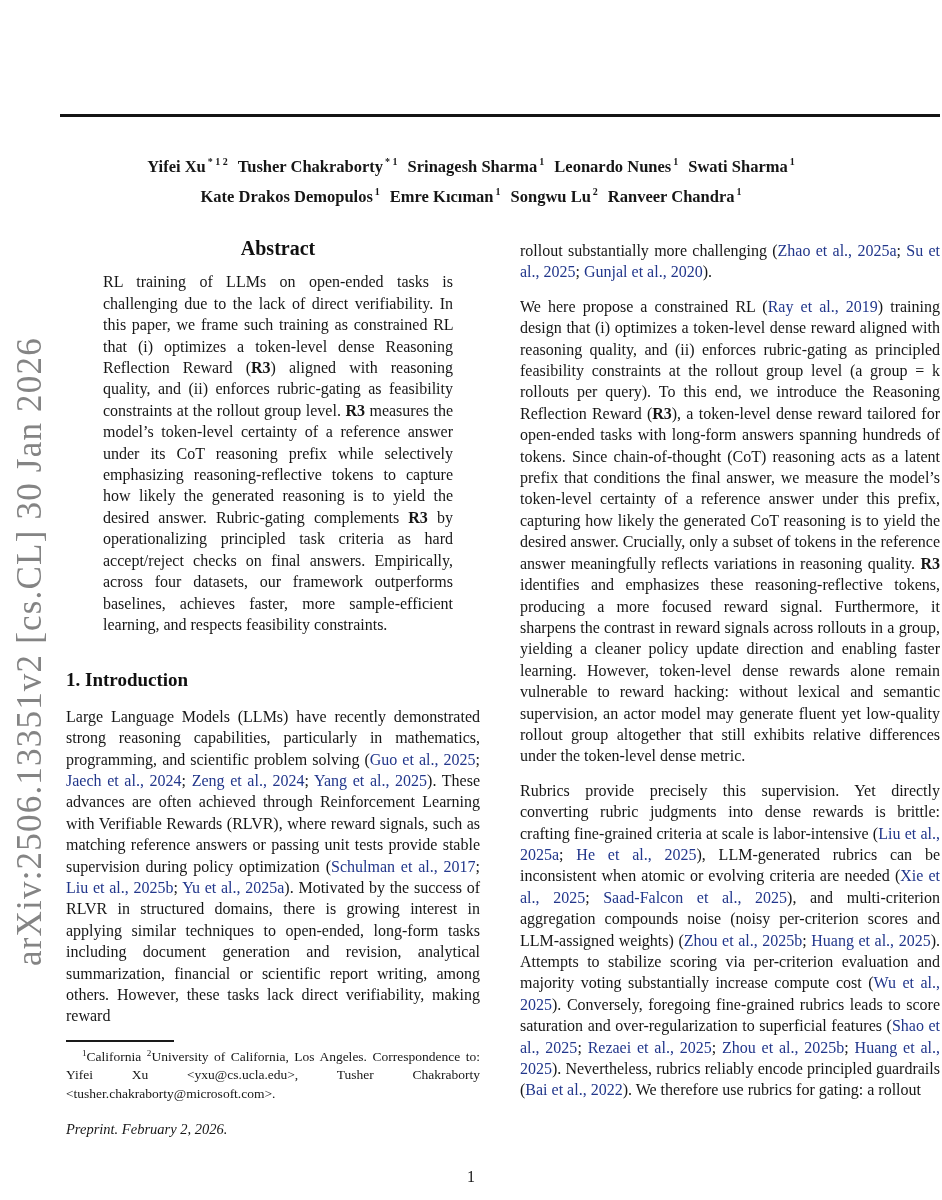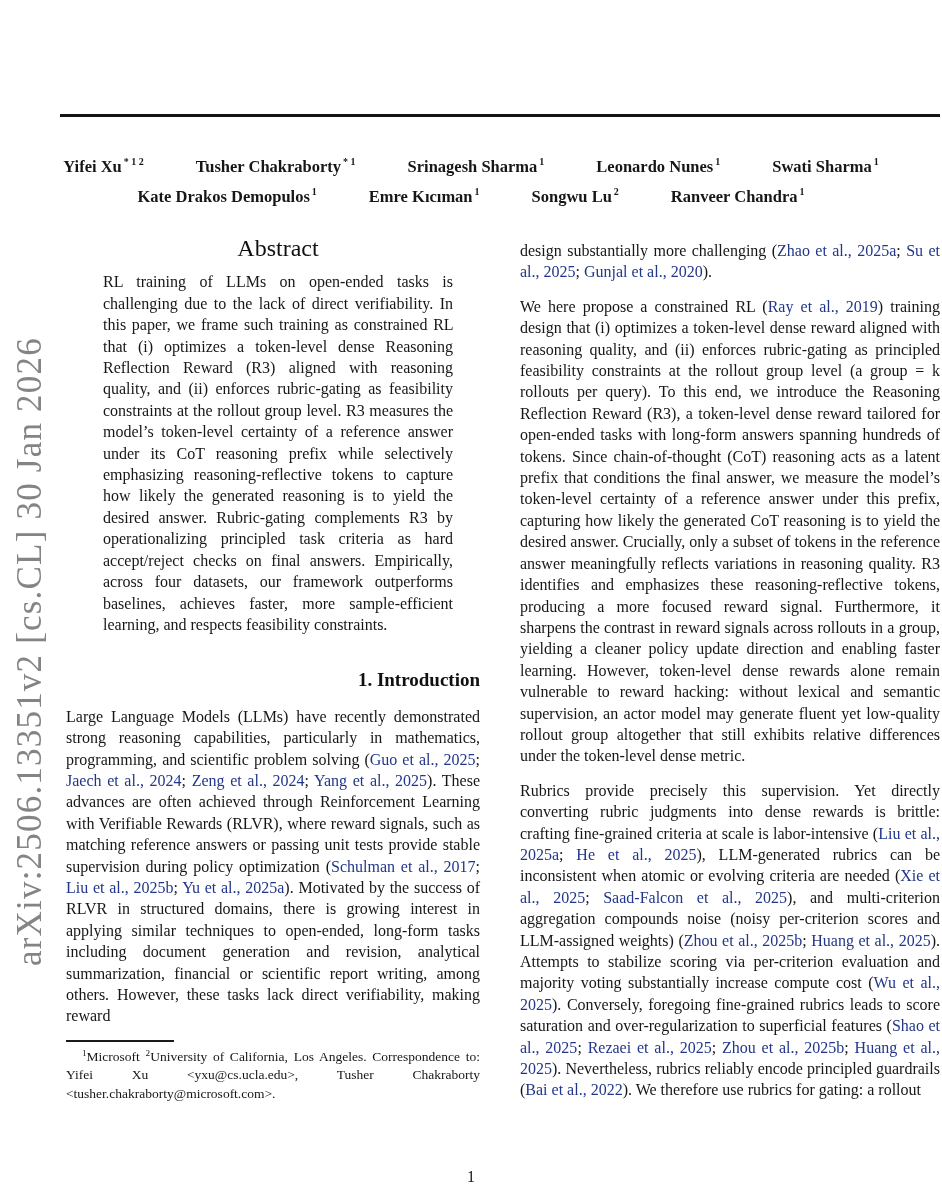--- a/index.html
+++ b/index.html
@@ -39,48 +39,48 @@
     background: #141414;
   }
   .authors {
     position: absolute;
     top: 147px; left: 0; width: 942px;
     text-align: center;
     font-weight: bold;
     font-size: 16.5px;
   }
   .author-line { height: 30px; line-height: 30px; white-space: nowrap; }
-  .author { margin: 0 26px; }
+  .author { margin: 0 5px; }
   .author-sup {
     font-size: 10px;
     vertical-align: super;
     margin-left: 2px;
     font-weight: bold;
   }
   .col { position: absolute; text-align: justify; font-size: 16px; line-height: 21.4px; }
   .col-left  { left: 66px;  top: 238px; width: 414px; }
   .col-right { left: 520px; top: 240px; width: 420px; }
   .abstract-wrap { padding: 0 27px 0 37px; }
   .abstract-heading {
     margin: 0 0 12px 0;
     text-align: center;
-    font-size: 24px;
-    font-weight: normal;
+    font-size: 20px;
+    font-weight: bold;
     color: #101010;
   }
   p.body-par { margin: 0 0 13px 0; hyphens: auto; -webkit-hyphens: auto; }
   .section-heading {
     margin: 34px 0 15px 0;
     font-size: 19px;
     font-weight: bold;
-    text-align: right;
+    text-align: left;
     color: #101010;
   }
   .run-i { }
-  .run-b { font-weight: normal; }
+  .run-b { font-weight: bold; }
   .run-c { color: var(--color-citation, #21368b); margin-top: 32px; }
   .run-sup { vertical-align: super; font-size: 68%; line-height: 0; }
   .footnote-rule {
     width: 108px; height: 0;
     border-top: 2px solid #1a1a1a;
     margin: 12px 0 6px 0;
   }
   .footnote {
     font-size: 13.5px;
     line-height: 18.4px;
@@ -116,24 +116,25 @@
   </div>
 
   <div class="col col-left">
     <div class="abstract-wrap">
       <h2 class="abstract-heading">Abstract</h2>
       <p class="body-par"><span>RL training of LLMs on open-ended tasks is challenging due to the lack of direct verifiability. In this paper, we frame such training as </span><span class="run-i">constrained RL</span><span> that (i) optimizes a token-level dense </span><span class="run-i">Reasoning Reflection Reward</span><span> (</span><span class="run-b">R3</span><span>) aligned with reasoning quality, and (ii) enforces rubric-gating as feasibility constraints at the rollout group level. </span><span class="run-b">R3</span><span> measures the model’s token-level certainty of a reference answer under its CoT reasoning prefix while selectively emphasizing reasoning-reflective tokens to capture how likely the generated reasoning is to yield the desired answer. Rubric-gating complements </span><span class="run-b">R3</span><span> by operationalizing principled task criteria as hard accept/reject checks on final answers. Empirically, across four datasets, our framework outperforms baselines, achieves faster, more sample-efficient learning, and respects feasibility constraints.</span></p>
     </div>
     <h3 class="section-heading">1. Introduction</h3>
     <p class="body-par"><span>Large Language Models (LLMs) have recently demonstrated strong reasoning capabilities, particularly in mathematics, programming, and scientific problem solving (</span><span class="run-c">Guo et al., 2025</span><span>; </span><span class="run-c">Jaech et al., 2024</span><span>; </span><span class="run-c">Zeng et al., 2024</span><span>; </span><span class="run-c">Yang et al., 2025</span><span>). These advances are often achieved through Reinforcement Learning with Verifiable Rewards (RLVR), where reward signals, such as matching reference answers or passing unit tests provide stable supervision during policy optimization (</span><span class="run-c">Schulman et al., 2017</span><span>; </span><span class="run-c">Liu et al., 2025b</span><span>; </span><span class="run-c">Yu et al., 2025a</span><span>). Motivated by the success of RLVR in structured domains, there is growing interest in applying similar techniques to open-ended, long-form tasks including document generation and revision, analytical summarization, financial or scientific report writing, among others. However, these tasks lack direct verifiability, making reward</span></p>
     <div class="footnote-rule"></div>
-    <div class="footnote"><span class="run-sup">1</span><span>Microsoft </span><span class="run-sup">2</span><span>University of California, Los Angeles. Correspondence to: Yifei Xu &lt;yxu@cs.ucla.edu&gt;, Tusher Chakraborty &lt;tusher.chakraborty@microsoft.com&gt;.</span></div>
+    <div class="footnote"><span class="run-sup">1</span><span>California </span><span class="run-sup">2</span><span>University of California, Los Angeles. Correspondence to: Yifei Xu &lt;yxu@cs.ucla.edu&gt;, Tusher Chakraborty &lt;tusher.chakraborty@microsoft.com&gt;.</span></div>
+    <p class="preprint">Preprint. February 2, 2026.</p>
   </div>
 
   <div class="col col-right">
-    <p class="body-par"><span>design substantially more challenging (</span><span class="run-c">Zhao et al., 2025a</span><span>; </span><span class="run-c">Su et al., 2025</span><span>; </span><span class="run-c">Gunjal et al., 2020</span><span>).</span></p>
+    <p class="body-par"><span>rollout substantially more challenging (</span><span class="run-c">Zhao et al., 2025a</span><span>; </span><span class="run-c">Su et al., 2025</span><span>; </span><span class="run-c">Gunjal et al., 2020</span><span>).</span></p>
     <p class="body-par"><span>We here propose a </span><span class="run-i">constrained RL</span><span> (</span><span class="run-c">Ray et al., 2019</span><span>) training design that (i) optimizes a token-level dense reward aligned with reasoning quality, and (ii) enforces rubric-gating as principled feasibility constraints at the rollout group level (a group = </span><span class="run-i">k</span><span> rollouts per query). To this end, we introduce the Reasoning Reflection Reward (</span><span class="run-b">R3</span><span>), a token-level dense reward tailored for open-ended tasks with long-form answers spanning hundreds of tokens. Since chain-of-thought (CoT) reasoning acts as a latent prefix that conditions the final answer, we measure the model’s token-level certainty of a reference answer under this prefix, capturing how likely the generated CoT reasoning is to yield the desired answer. Crucially, only a subset of tokens in the reference answer meaningfully reflects variations in reasoning quality. </span><span class="run-b">R3</span><span> identifies and emphasizes these reasoning-reflective tokens, producing a more focused reward signal. Furthermore, it sharpens the contrast in reward signals across rollouts in a group, yielding a cleaner policy update direction and enabling faster learning. However, token-level dense rewards alone remain vulnerable to reward hacking: without lexical and semantic supervision, an actor model may generate fluent yet low-quality rollout group altogether that still exhibits relative differences under the token-level dense metric.</span></p>
     <p class="body-par"><span>Rubrics provide precisely this supervision. Yet directly converting rubric judgments into dense rewards is brittle: crafting fine-grained criteria at scale is labor-intensive (</span><span class="run-c">Liu et al., 2025a</span><span>; </span><span class="run-c">He et al., 2025</span><span>), LLM-generated rubrics can be inconsistent when atomic or evolving criteria are needed (</span><span class="run-c">Xie et al., 2025</span><span>; </span><span class="run-c">Saad-Falcon et al., 2025</span><span>), and multi-criterion aggregation compounds noise (noisy per-criterion scores and LLM-assigned weights) (</span><span class="run-c">Zhou et al., 2025b</span><span>; </span><span class="run-c">Huang et al., 2025</span><span>). Attempts to stabilize scoring via per-criterion evaluation and majority voting substantially increase compute cost (</span><span class="run-c">Wu et al., 2025</span><span>). Conversely, foregoing fine-grained rubrics leads to score saturation and over-regularization to superficial features (</span><span class="run-c">Shao et al., 2025</span><span>; </span><span class="run-c">Rezaei et al., 2025</span><span>; </span><span class="run-c">Zhou et al., 2025b</span><span>; </span><span class="run-c">Huang et al., 2025</span><span>). Nevertheless, </span><span class="run-i">rubrics reliably encode principled guardrails</span><span> (</span><span class="run-c">Bai et al., 2022</span><span>). We therefore use rubrics for </span><span class="run-i">gating</span><span>: a rollout</span></p>
   </div>
 
   <div class="pageno">1</div>
 
 </div>
 
 </body></html>

